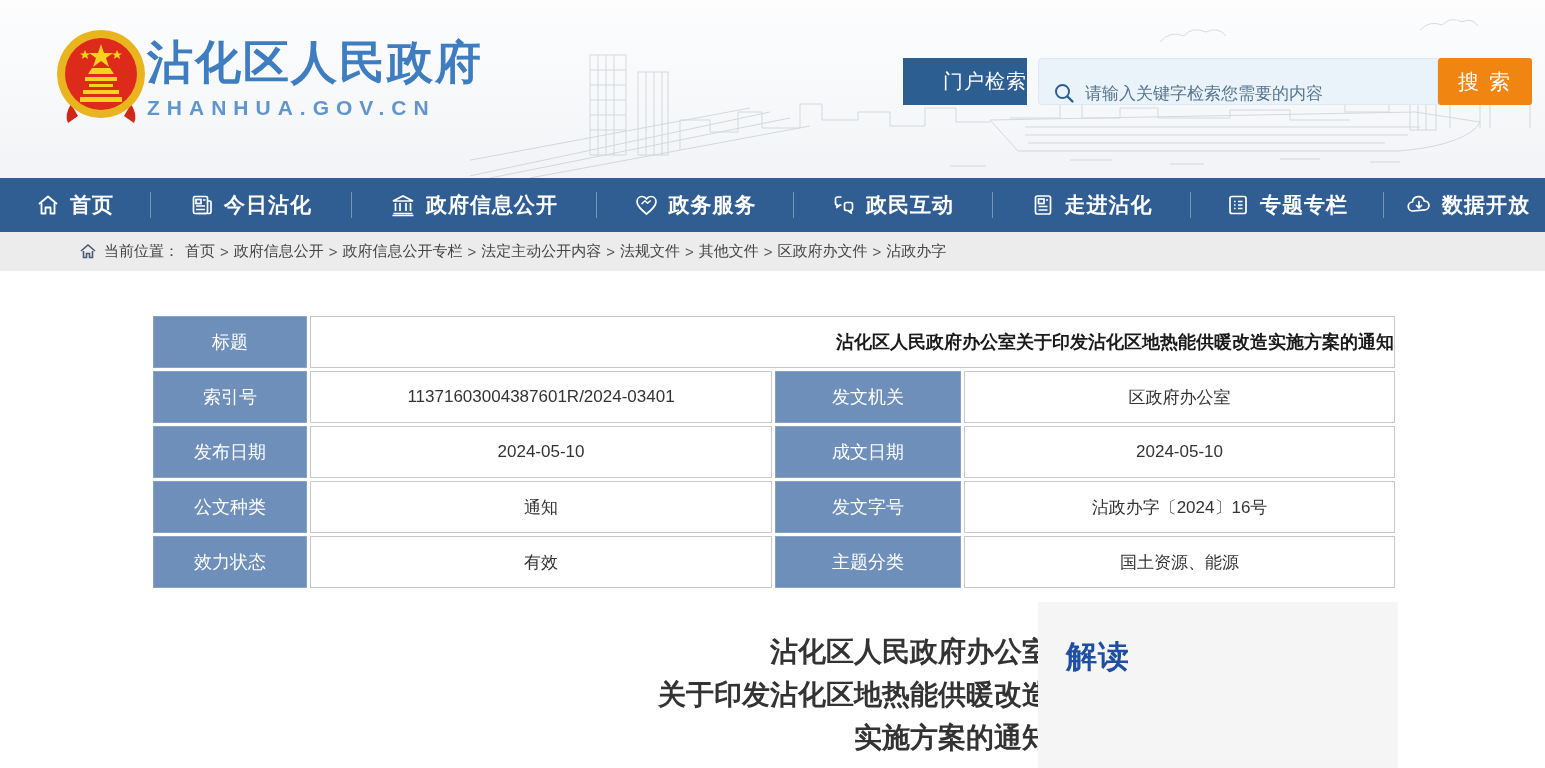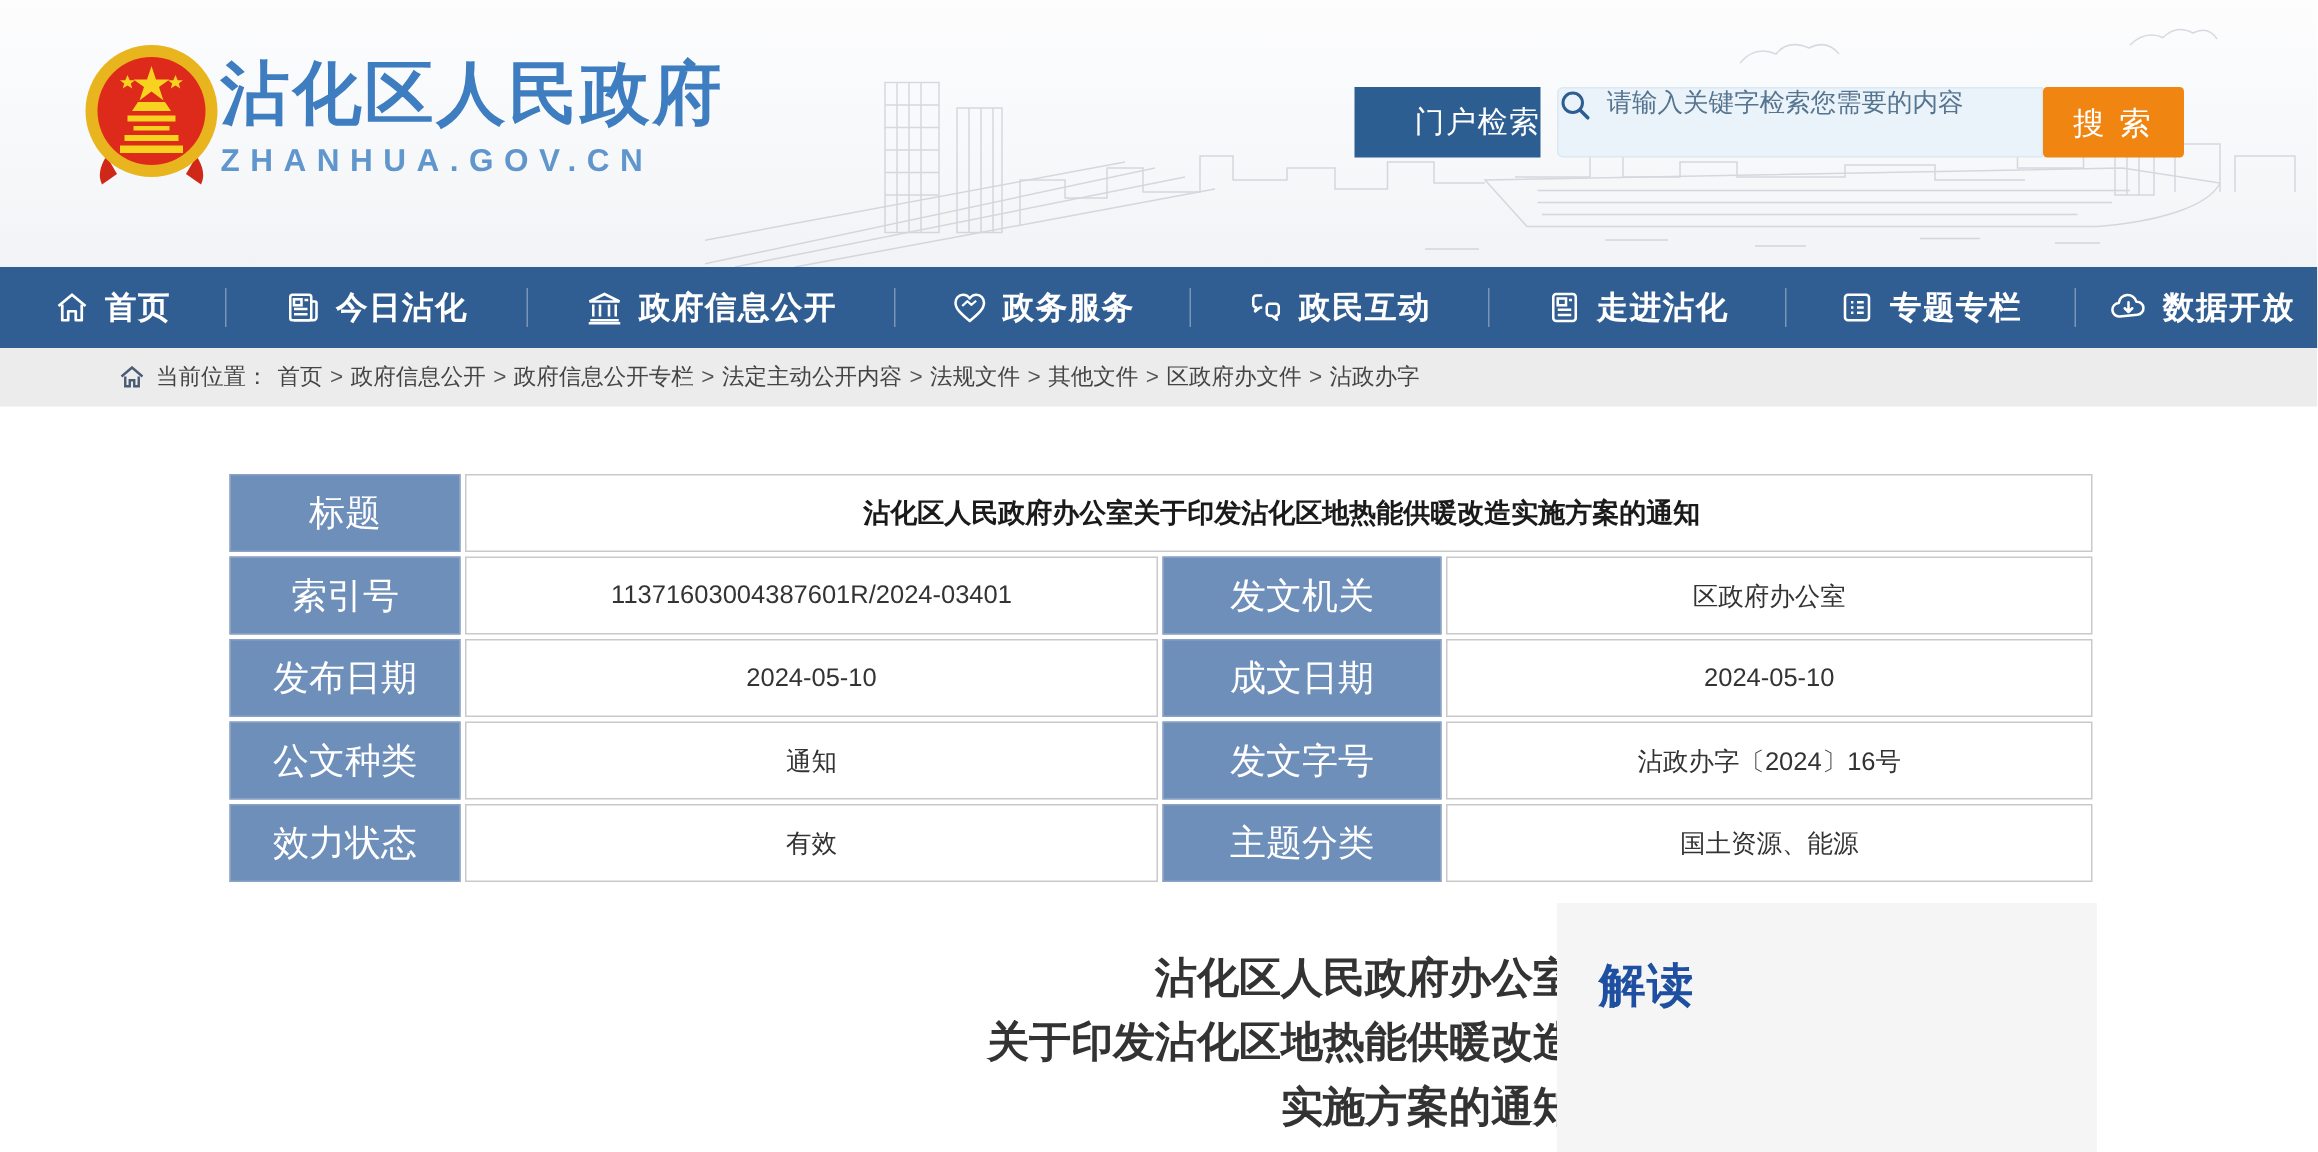--- a/index.html
+++ b/index.html
@@ -11,22 +11,22 @@
   .header { position:relative; width:100%; height:178px;
     background:linear-gradient(180deg,#fdfdfe 0%,#f5f7f9 70%,#f1f3f6 100%); overflow:hidden; }
   .sketch { position:absolute; left:470px; top:0; pointer-events:none; }
   .brand { position:absolute; left:55px; top:28px; display:flex; align-items:center; cursor:pointer; }
   .brand-text { }
   .site-name { display:block; font-size:46px; font-weight:bold; color:#3f7dc1; letter-spacing:2px; line-height:52px; }
   .site-domain { display:block; margin-top:8px; font-size:21px; color:#6096cc; letter-spacing:7px; font-weight:bold; }
   .search-area { position:absolute; left:903px; top:58px; height:47px; display:flex; align-items:stretch; }
   .portal-btn { width:124px; background:#2d5e92; color:#fff; font-size:20px; border:none; cursor:pointer;
     font-family:inherit; letter-spacing:1px;text-align:right; }
-  .search-box { position:relative; width:324px; margin-left:11px; background:#ebf3fa; border:1px solid #dce8f3;
-    border-radius:4px 0 0 4px; display:flex; align-items:flex-start; }
+  .search-box { position:relative; width:400px; margin-left:11px; background:#ebf3fa; border:1px solid #dce8f3;
+    border-radius:4px 0 0 4px; display:flex; align-items:flex-end; padding-left:14px; }
   .search-box svg { flex:0 0 auto; }
   .search-input { flex:1; border:none; outline:none; background:transparent; font-size:17px; color:#333;
     margin-left:10px; font-family:inherit; }
   .search-input::placeholder { color:#55748f; opacity:1; }
   .search-btn { width:94px; background:#f18511; color:#fff; font-size:21px; border:none; cursor:pointer;
     border-radius:3px; font-family:inherit; letter-spacing:2px; }
 
   
   .nav { position:relative; width:100%; height:54px; background:#315e92; display:flex; align-items:center; overflow:hidden; }
   .nav-item { flex:0 0 auto; height:54px; display:flex; align-items:center; justify-content:center;
@@ -40,24 +40,24 @@
     font-size:15px; color:#444; }
   .crumbbar svg { margin-right:8px; }
   .crumb-item { cursor:pointer; margin:0 2px; white-space:nowrap; }
   .crumb-sep { margin:0 3px; color:#555; }
   .crumb-prefix { margin-right:4px; }
 
   
   .doc-table { position:absolute; left:150px; top:313px; width:1248px; border-collapse:separate; border-spacing:3px;
     table-layout:fixed; }
   .doc-table td { height:52px; vertical-align:middle; }
-  .doc-table td.lab { background:#6e8fba; border:1px solid #8aa2c4; color:#fff; font-size:24px; text-align:center; }
+  .doc-table td.lab { background:#6e8fba; border:1px solid #8aa2c4; color:#fff; font-size:18px; text-align:center; }
   .doc-table td.val { background:#fff; border:1px solid #c9c9c9; color:#333; font-size:17px; text-align:center; }
   .doc-table td.val-title { background:#fff; border:1px solid #c9c9c9; color:#1a1a1a; font-size:18px; font-weight:bold;
-    text-align:center; padding-left:4px; }
+    text-align:right; padding-left:4px; }
 
   
   .article-title { position:absolute; left:150px; top:630px; width:900px; text-align:right;
     font-size:28px; font-weight:bold; color:#333; line-height:43px; }
 
   
   .interp { position:absolute; left:1038px; top:602px; width:360px; height:200px; background:#f5f5f5;
     padding:34px 18px 0 28px; }
   .interp h2 { font-size:31px; color:#1f4fa0; font-weight:bold; letter-spacing:1px; }
   .interp ul { list-style:none; margin-top:22px; }

